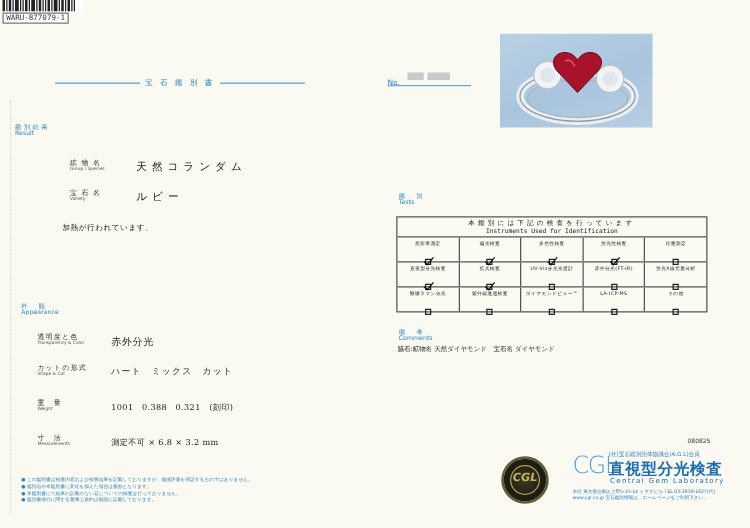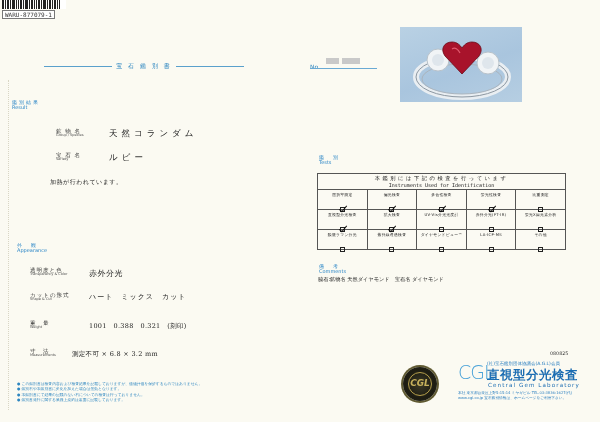--- a/index.html
+++ b/index.html
@@ -149,21 +149,21 @@
   <div class="abs field-label" style="left:30px;top:320px">
     <div class="jp">重　量</div>
     <div class="en">Weight</div>
   </div>
   <div class="abs value" style="left:89px;top:322px;letter-spacing:0.3px;font-size:6.5px">1001　0.388　0.321　(刻印)</div>
 
   <div class="abs field-label" style="left:30px;top:348px">
     <div class="jp">寸　法</div>
     <div class="en">Measurements</div>
   </div>
-  <div class="abs value" style="left:72px;top:350px;letter-spacing:0.3px;font-size:6.5px">測定不可 × 6.8 × 3.2 mm</div>
+  <div class="abs value" style="left:89px;top:350px;letter-spacing:0.3px;font-size:6.5px">測定不可 × 6.8 × 3.2 mm</div>
 
   <div class="abs notes">
     <div>● この鑑別書は検査内容および検査結果を記載しておりますが、価値評価を保証するものではありません。</div>
     <div>● 鑑別石や本鑑別書に変化を加えた場合は無効となります。</div>
     <div>● 本鑑別書にて結果の記載のない石についての検査は行っておりません。</div>
     <div>● 鑑別書発行に関する業務上規約は裏面に記載しております。</div>
   </div>
 
   <div class="abs no-label">No.</div>
   <div class="abs no-blur" style="left:326px;width:13px"></div>

